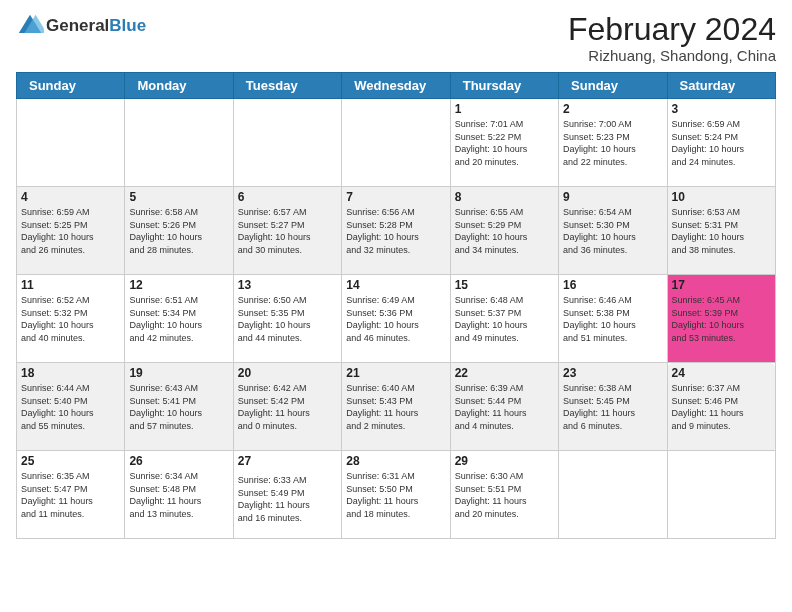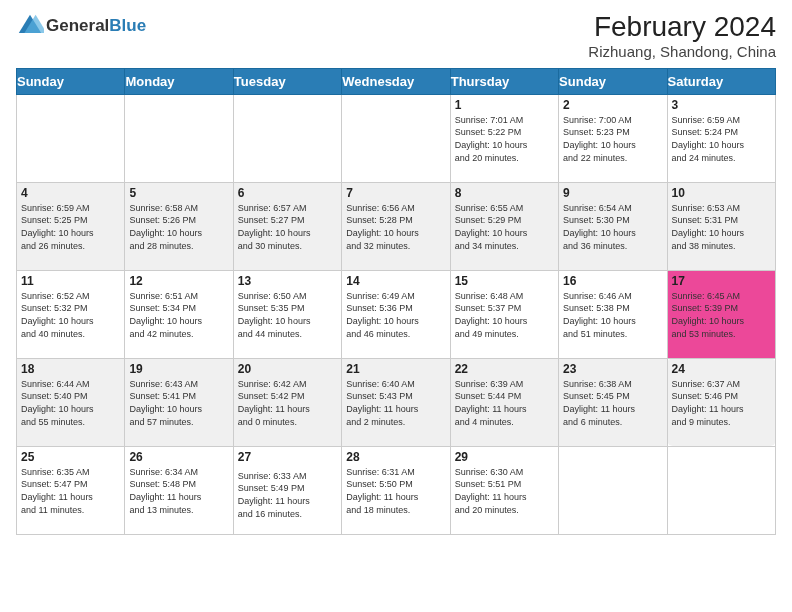--- a/index.html
+++ b/index.html
@@ -30,42 +30,42 @@
     }
     .logo-icon {
       width: 28px;
       height: 28px;
       margin-right: 2px;
     }
     .title-section {
       text-align: right;
     }
     .month-title {
-      font-size: 28px;
+      font-size: 32px;
       font-weight: normal;
       color: #222;
       line-height: 1.1;
     }
     .location {
       font-size: 15px;
       color: #444;
     }
     .calendar {
       flex: 1;
       border: 1px solid #ccc;
       border-collapse: collapse;
       width: 100%;
       table-layout: fixed;
     }
     .calendar th {
       background-color: #2a7db5;
       color: #fff;
       font-size: 13px;
       font-weight: bold;
-      padding: 5px 0;
+      padding: 5px 12px;
       text-align: left;
       border: 1px solid #1a6a9e;
     }
     .calendar td {
       border: 1px solid #ccc;
       vertical-align: top;
       padding: 3px 4px;
       font-size: 9.5px;
       color: #333;
       height: 88px;

